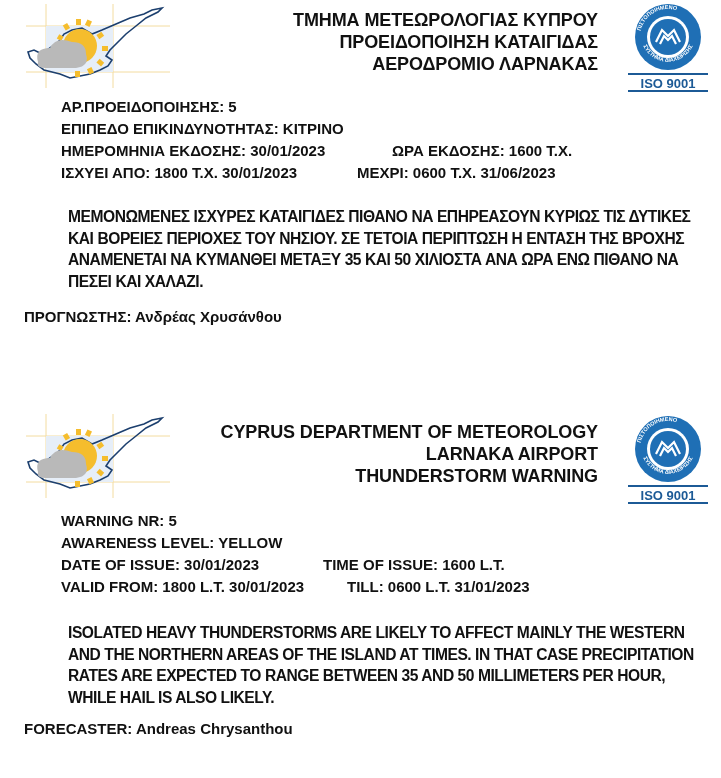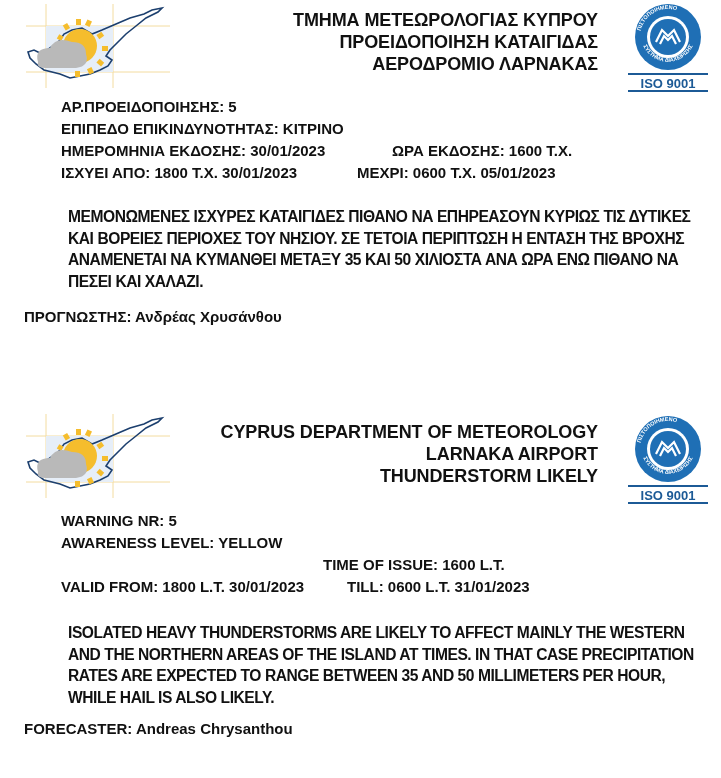--- a/index.html
+++ b/index.html
@@ -98,21 +98,21 @@
 
   <div class="info">
     <div class="row">ΑΡ.ΠΡΟΕΙΔΟΠΟΙΗΣΗΣ: 5</div>
     <div class="row">ΕΠΙΠΕΔΟ ΕΠΙΚΙΝΔΥΝΟΤΗΤΑΣ: ΚΙΤΡΙΝΟ</div>
     <div class="row row-date">
       <span>ΗΜΕΡΟΜΗΝΙΑ ΕΚΔΟΣΗΣ: 30/01/2023</span>
       <span class="col2">ΩΡΑ ΕΚΔΟΣΗΣ: 1600 Τ.Χ.</span>
     </div>
     <div class="row row-valid">
       <span>ΙΣΧΥΕΙ ΑΠΟ: 1800 Τ.Χ. 30/01/2023</span>
-      <span class="col2">ΜΕΧΡΙ: 0600 Τ.Χ. 05/01/2023</span>
+      <span class="col2">ΜΕΧΡΙ: 0600 Τ.Χ. 31/06/2023</span>
     </div>
   </div>
 
   <div class="para">
     <div>ΜΕΜΟΝΩΜΕΝΕΣ ΙΣΧΥΡΕΣ ΚΑΤΑΙΓΙΔΕΣ ΠΙΘΑΝΟ ΝΑ ΕΠΗΡΕΑΣΟΥΝ ΚΥΡΙΩΣ ΤΙΣ ΔΥΤΙΚΕΣ</div>
     <div>ΚΑΙ ΒΟΡΕΙΕΣ ΠΕΡΙΟΧΕΣ ΤΟΥ ΝΗΣΙΟΥ. ΣΕ ΤΕΤΟΙΑ ΠΕΡΙΠΤΩΣΗ Η ΕΝΤΑΣΗ ΤΗΣ ΒΡΟΧΗΣ</div>
     <div>ΑΝΑΜΕΝΕΤΑΙ ΝΑ ΚΥΜΑΝΘΕΙ ΜΕΤΑΞΥ 35 ΚΑΙ 50 ΧΙΛΙΟΣΤΑ ΑΝΑ ΩΡΑ ΕΝΩ ΠΙΘΑΝΟ ΝΑ</div>
     <div>ΠΕΣΕΙ ΚΑΙ ΧΑΛΑΖΙ.</div>
   </div>
 
@@ -138,21 +138,21 @@
       <rect x="68" y="64" width="5" height="6" transform="rotate(-25 70 67)"></rect>
       <rect x="55" y="67" width="5" height="6"></rect>
     </g>
     <circle cx="60" cy="42" r="17" fill="#f5bd2d"></circle>
     <path d="M18 58 Q14 44 30 44 Q36 32 52 38 Q66 38 66 50 Q70 62 56 64 L26 64 Q16 64 18 58 Z" fill="#b9b9b9"></path>
   </svg>
 
   <div class="titles">
     <div>CYPRUS DEPARTMENT OF METEOROLOGY</div>
     <div>LARNAKA AIRPORT</div>
-    <div>THUNDERSTORM LIKELY</div>
+    <div>THUNDERSTORM WARNING</div>
   </div>
 
   <svg class="logo-right" viewBox="0 0 90 92">
     <circle cx="44" cy="35" r="33" fill="#1f6fb5"></circle>
     <circle cx="44" cy="35" r="21" fill="#ffffff"></circle>
     <circle cx="44" cy="35" r="18" fill="#1f6fb5"></circle>
     <path d="M32 40 L38 28 L44 34 L50 28 L56 40 M36 42 L40 34 L44 38 L48 34 L52 42" fill="none" stroke="#ffffff" stroke-width="2.2"></path>
     <g fill="#ffffff" font-size="5.5" font-weight="bold" font-family="Liberation Sans, sans-serif">
       <path id="ringTop2" d="M16 35 A28 28 0 0 1 72 35" fill="none"></path>
       <text><textPath href="#ringTop2" startOffset="6">ΠΙΣΤΟΠΟΙΗΜΕΝΟ</textPath></text>
@@ -161,20 +161,21 @@
     </g>
     <rect x="4" y="71" width="80" height="2" fill="#1c5a96"></rect>
     <rect x="4" y="88" width="80" height="2" fill="#1c5a96"></rect>
     <text x="44" y="86" text-anchor="middle" font-family="Liberation Sans, sans-serif" font-weight="bold" font-size="13" fill="#1c5a96">ISO 9001</text>
   </svg>
 
   <div class="info">
     <div class="row">WARNING NR: 5</div>
     <div class="row">AWARENESS LEVEL: YELLOW</div>
     <div class="row row-date">
+      <span>DATE OF ISSUE: 30/01/2023</span>
       <span class="col2">TIME OF ISSUE: 1600 L.T.</span>
     </div>
     <div class="row row-valid">
       <span>VALID FROM: 1800 L.T. 30/01/2023</span>
       <span class="col2">TILL: 0600 L.T. 31/01/2023</span>
     </div>
   </div>
 
   <div class="para">
     <div>ISOLATED HEAVY THUNDERSTORMS ARE LIKELY TO AFFECT MAINLY THE WESTERN</div>

